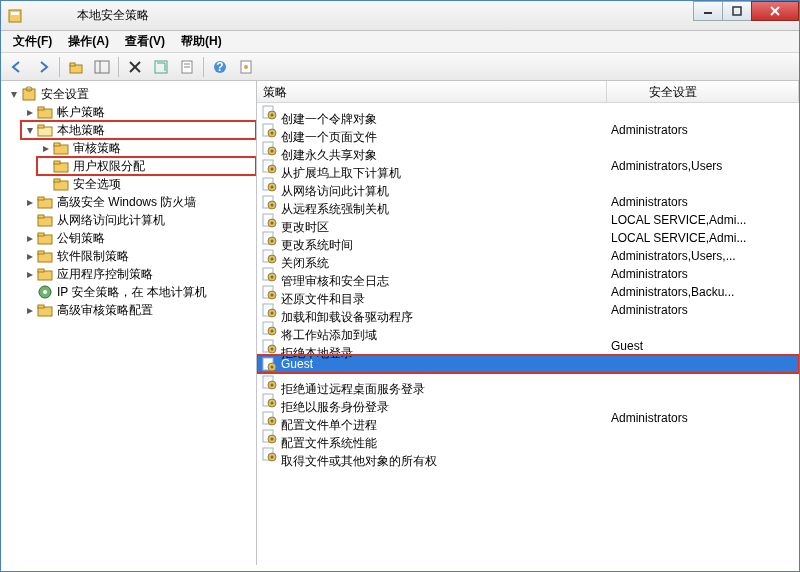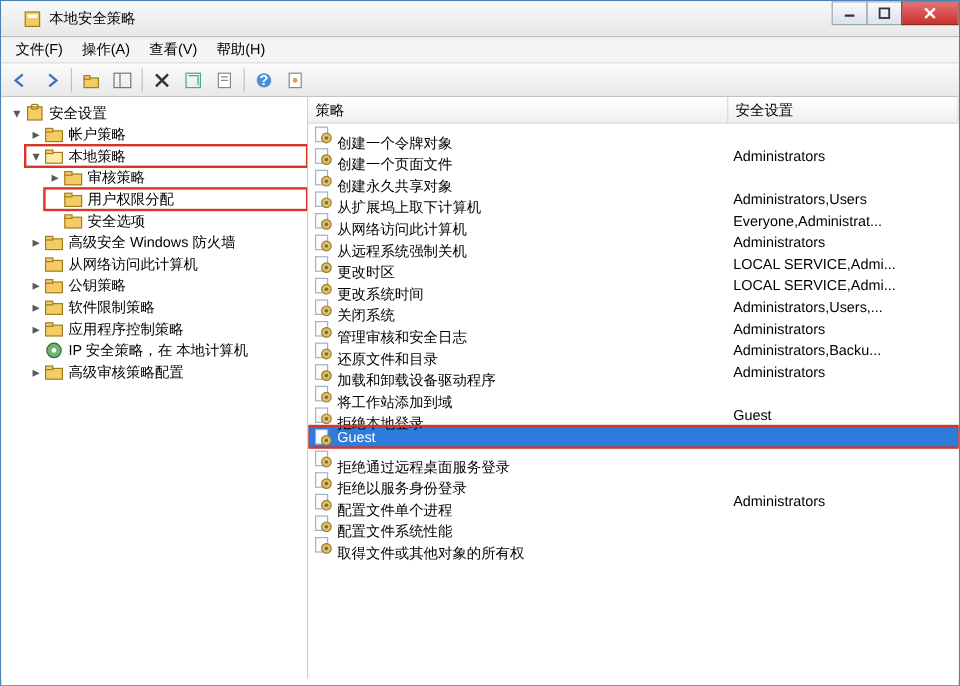--- a/index.html
+++ b/index.html
@@ -1,28 +1,28 @@
 <!DOCTYPE html>
 <html><head>
 <meta charset="utf-8">
 <style>
 * { box-sizing: border-box; margin: 0; padding: 0; font-family: "Microsoft YaHei", "Segoe UI", Tahoma, sans-serif; font-size: 12px; }
 body { background: #fff; width: 800px; height: 572px; overflow: hidden; position: relative; border: 1px solid #4a82b8; }
 
 
-.titlebar { height: 30px; background: linear-gradient(to bottom, #f8f8f8, #e8e8e8); border-bottom: 1px solid #c0c0c0; display: flex; align-items: center; padding: 0 18px; position: relative; }
+.titlebar { height: 30px; background: linear-gradient(to bottom, #f8f8f8, #e8e8e8); border-bottom: 1px solid #c0c0c0; display: flex; align-items: center; padding: 0 6px; position: relative; gap: 48px; }
 .titlebar .title-icon { width: 16px; height: 16px; margin-right: 6px; }
 .titlebar .title-text { color: #000; flex: 1; }
 .titlebar .win-controls { display: flex; height: 20px; position: absolute; right: 0; top: 0; }
 .titlebar .win-btn { width: 30px; height: 20px; display: flex; align-items: center; justify-content: center; border: 1px solid #9aa; background: linear-gradient(to bottom,#f8f9fb,#dce3ec); margin-left: -1px; }
 .titlebar .win-btn.close { width: 48px; background: linear-gradient(to bottom,#e57373,#c9302c); border-color: #8a2a22; }
 .titlebar .win-btn svg { display: block; }
 
 
-.menubar { height: 22px; background: #f4f4f4; display: flex; align-items: flex-end; padding: 0 4px; border-bottom: 1px solid #d6d6d6; }
+.menubar { height: 22px; background: #f4f4f4; display: flex; align-items: flex-end; padding: 0 4px; border-bottom: 1px solid #d6d6d6; font-weight: bold; }
 .menubar .menu-item { padding: 2px 8px; color: #000; }
 
 
 .toolbar { height: 28px; background: linear-gradient(to bottom,#fafafa,#e9e9e9); border-bottom: 1px solid #c4c4c4; display: flex; align-items: center; padding: 0 4px; gap: 2px; }
 .toolbar .tbtn { width: 24px; height: 24px; display: flex; align-items: center; justify-content: center; border: 1px solid transparent; }
 .toolbar .sep { width: 1px; height: 20px; background: #c0c0c0; margin: 0 2px; }
 
 
 .main { display: flex; height: 484px; }
 .tree-pane { width: 256px; border-right: 1px solid #c4c4c4; overflow-y: auto; padding: 4px 0; background: #fff; }
@@ -32,21 +32,21 @@
 .tree ul { list-style: none; padding-left: 16px; }
 .tree > ul { padding-left: 4px; }
 .tree li { white-space: nowrap; }
 .tree-row { display: flex; align-items: center; height: 18px; padding: 0 2px; }
 .tree-row .expander { width: 14px; height: 14px; display: flex; align-items: center; justify-content: center; color: #595959; }
 .tree-row .folder-ico { width: 16px; height: 16px; margin-right: 2px; }
 .tree-row .tlabel { padding: 0 2px; }
 .tree-row.boxed { outline: 2px solid #d63628; outline-offset: -1px; }
 
 
-.list-header { height: 22px; background: linear-gradient(to bottom,#ffffff,#efefef); border-bottom: 1px solid #d6d6d6; display: flex; }
+.list-header { height: 22px; background: linear-gradient(to bottom,#ffffff,#efefef); border-bottom: 1px solid #d6d6d6; display: flex; gap: 36px; }
 .list-header .col { border-right: 1px solid #d6d6d6; padding: 3px 6px; color: #000; }
 .col-policy { width: 350px; }
 .col-setting { flex: 1; }
 
 
 .list-body { flex: 1; overflow-y: scroll; }
 .list-row { display: flex; align-items: center; height: 18px; padding-left: 4px; }
 .list-row.selected { background: #2f7bdb; color: #fff; outline: 2px solid #d63628; outline-offset: -1px; }
 .list-row .policy-ico { width: 16px; height: 16px; margin-right: 4px; flex-shrink: 0; }
 .list-row .cell-policy { width: 330px; overflow: hidden; text-overflow: ellipsis; white-space: nowrap; margin-top: 14px; }
@@ -343,21 +343,20 @@
           <span class="cell-policy">从扩展坞上取下计算机</span>
           <span class="cell-setting">Administrators,Users</span>
         </div>
         <div class="list-row">
           <span class="policy-ico"><svg width="16" height="16">
               <rect x="2" y="2" width="10" height="12" fill="#fdfdfd" stroke="#9db3c8"></rect>
               <circle cx="11" cy="11" r="4" fill="#d9c07a" stroke="#a07e20"></circle>
               <circle cx="11" cy="11" r="1.5" fill="#8a6b18"></circle>
             </svg></span>
           <span class="cell-policy">从网络访问此计算机</span>
-          <span class="cell-setting">Everyone,Administrat...</span>
         </div>
         <div class="list-row">
           <span class="policy-ico"><svg width="16" height="16">
               <rect x="2" y="2" width="10" height="12" fill="#fdfdfd" stroke="#9db3c8"></rect>
               <circle cx="11" cy="11" r="4" fill="#d9c07a" stroke="#a07e20"></circle>
               <circle cx="11" cy="11" r="1.5" fill="#8a6b18"></circle>
             </svg></span>
           <span class="cell-policy">从远程系统强制关机</span>
           <span class="cell-setting">Administrators</span>
         </div>

